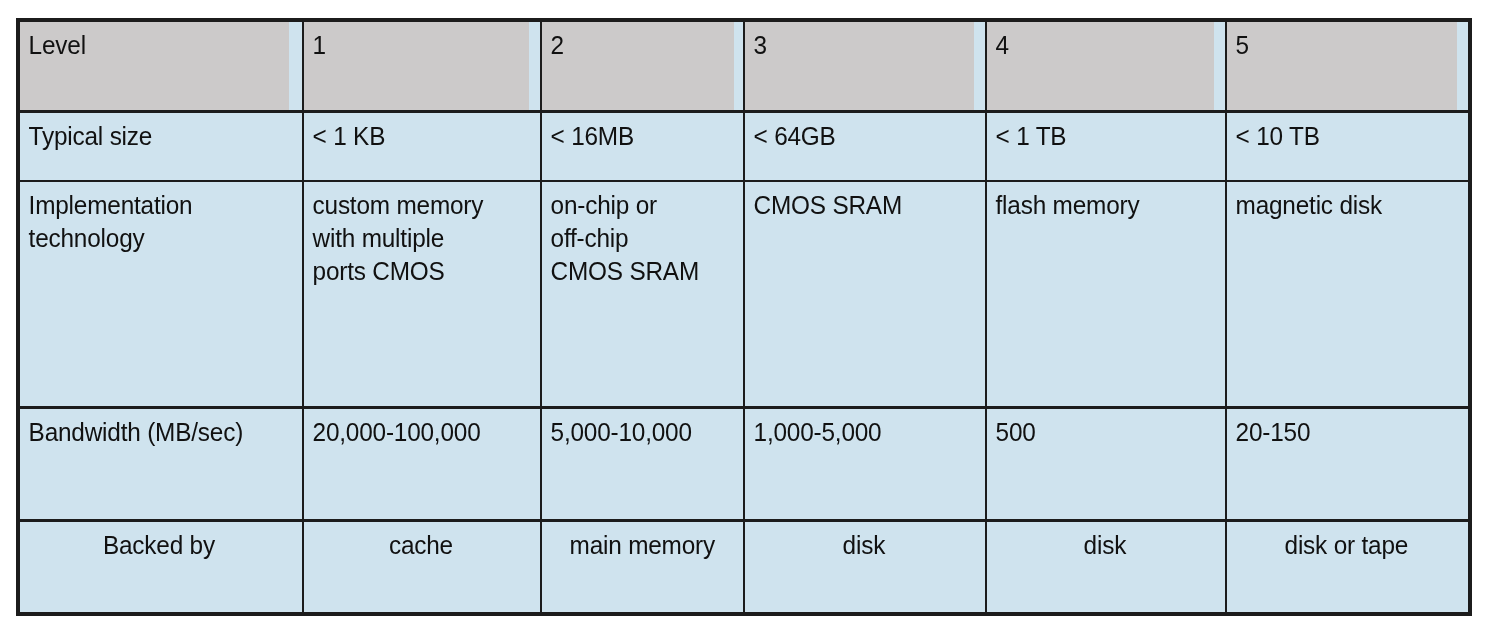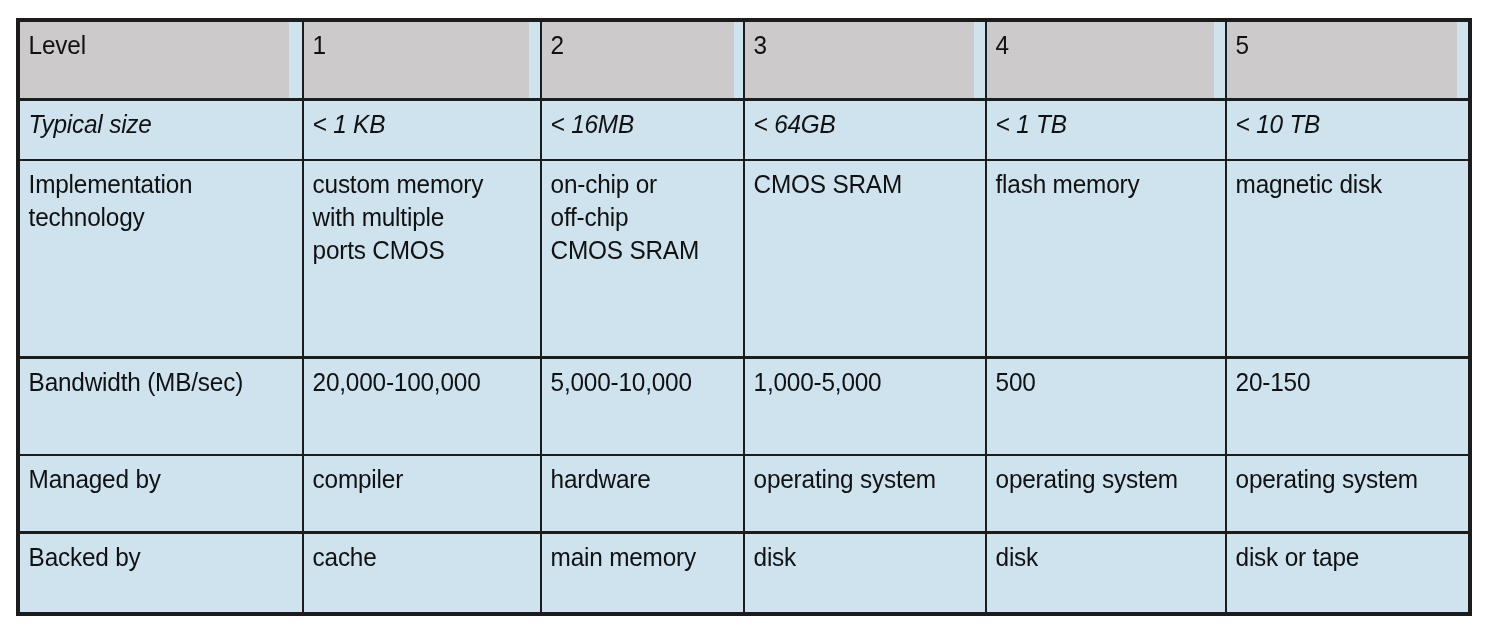--- a/index.html
+++ b/index.html
@@ -54,26 +54,26 @@
   }
   
   tr.rule-heavy td { border-top: 3px solid #1c1c1c; }
 
   
   td.indent-cell { padding-left: 14px; }
 
   
   tr.row-header  { height: 62px; }
   tr.r-name      { height: 60px; }
-  tr.r-size      { height: 44px; font-style: italic; }
+  tr.r-size      { height: 44px; }
   tr.r-impl      { height: 158px; }
   tr.r-access    { height: 62px; }
   tr.r-bandwidth { height: 78px; }
   tr.r-managed   { height: 62px; }
-  tr.r-backed    { height: 64px; }
+  tr.r-backed    { height: 64px; text-align: center; }
 </style>
 </head>
 <body>
 
 <div id="table-wrap">
   <table class="hierarchy">
     <colgroup>
       <col style="width:283px">
       <col style="width:238px">
       <col style="width:203px">
@@ -118,28 +118,20 @@
 
       <tr class="r-bandwidth rule-heavy">
         <td>Bandwidth (MB/sec)</td>
         <td>20,000-100,000</td>
         <td>5,000-10,000</td>
         <td>1,000-5,000</td>
         <td>500</td>
         <td>20-150</td>
       </tr>
 
-      <tr class="r-managed">
-        <td>Managed by</td>
-        <td>compiler</td>
-        <td>hardware</td>
-        <td>operating system</td>
-        <td>operating system</td>
-        <td>operating system</td>
-      </tr>
 
       <tr class="r-backed rule-heavy">
         <td>Backed by</td>
         <td>cache</td>
         <td>main memory</td>
         <td>disk</td>
         <td>disk</td>
         <td>disk or tape</td>
       </tr>
     </tbody>

